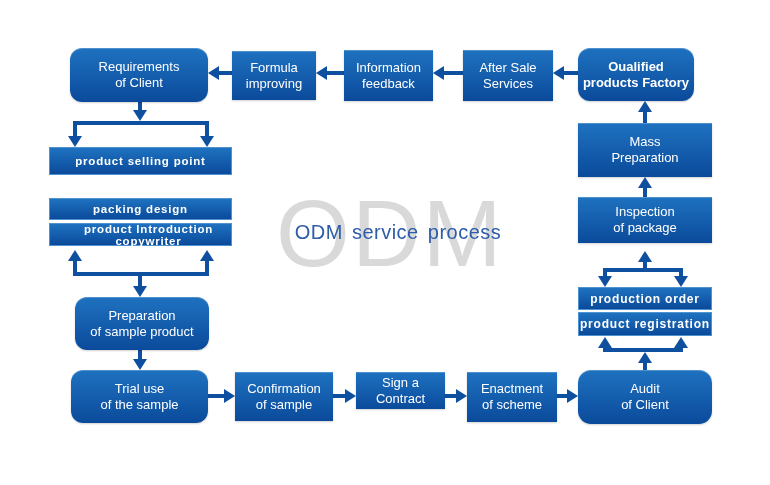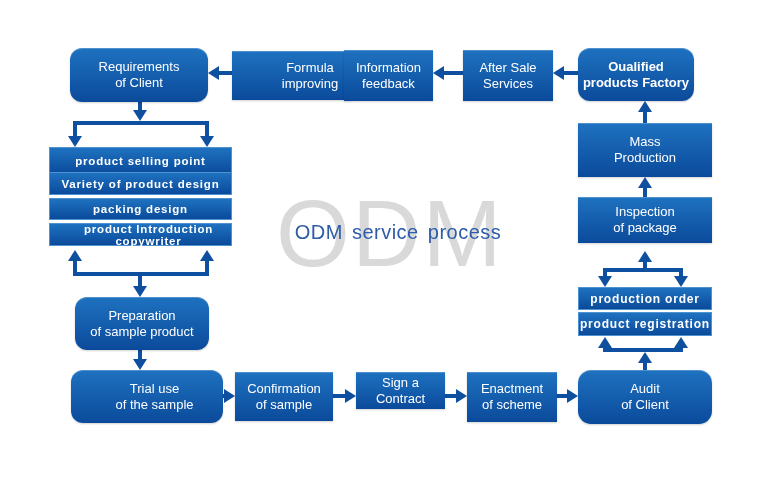--- a/index.html
+++ b/index.html
@@ -54,21 +54,21 @@
 </head>
 <body>
 
 <div id="canvas">
 
   <div id="watermark">ODM</div>
   <div id="main-title">ODM service process</div>
 
   <div class="box rounded z" style="left:70px;top:48px;width:138px;height:54px;">Requirements
 of Client</div>
-  <div class="box z" style="left:232px;top:51px;width:84px;height:49px;padding-left:36px;">Formula
+  <div class="box z" style="left:232px;top:51px;width:84px;height:49px;">Formula
 improving</div>
   <div class="box z" style="left:344px;top:50px;width:89px;height:51px;">Information
 feedback</div>
   <div class="box z" style="left:463px;top:50px;width:90px;height:51px;">After Sale
 Services</div>
   <div class="box rounded z" style="left:578px;top:48px;width:116px;height:53px;font-weight:bold;">Oualified
 products Factory</div>
 
   <div class="hl" style="left:218px;top:71px;width:14px;height:4px;"></div>
   <div class="ah ah-left" style="left:208px;top:66px;"></div>
@@ -81,39 +81,38 @@
 
   <div class="vl" style="left:138px;top:101px;width:4px;height:10px;"></div>
   <div class="ah ah-down" style="left:133px;top:110px;"></div>
   <div class="hl" style="left:73px;top:121px;width:136px;height:4px;"></div>
   <div class="vl" style="left:73px;top:125px;width:4px;height:12px;"></div>
   <div class="ah ah-down" style="left:68px;top:136px;"></div>
   <div class="vl" style="left:205px;top:125px;width:4px;height:12px;"></div>
   <div class="ah ah-down" style="left:200px;top:136px;"></div>
 
   <div class="bar z" style="left:49px;top:147px;width:183px;height:28px;">product selling point</div>
-  <div class="bar z" style="left:49px;top:172px;width:183px;height:23px;">Variety of product design</div>
   <div class="bar z" style="left:49px;top:198px;width:183px;height:22px;">packing design</div>
   <div class="bar z" style="left:49px;top:223px;width:183px;height:23px;padding-left:16px;">product Introduction copywriter</div>
 
   <div class="ah ah-up" style="left:68px;top:250px;"></div>
   <div class="vl" style="left:73px;top:261px;width:4px;height:11px;"></div>
   <div class="ah ah-up" style="left:200px;top:250px;"></div>
   <div class="vl" style="left:205px;top:261px;width:4px;height:11px;"></div>
   <div class="hl" style="left:73px;top:272px;width:136px;height:4px;"></div>
   <div class="vl" style="left:138px;top:276px;width:4px;height:10px;"></div>
   <div class="ah ah-down" style="left:133px;top:286px;"></div>
 
   <div class="box rounded z" style="left:75px;top:297px;width:134px;height:53px;">Preparation
 of sample product</div>
 
   <div class="vl" style="left:138px;top:350px;width:4px;height:9px;"></div>
   <div class="ah ah-down" style="left:133px;top:359px;"></div>
 
-  <div class="box rounded z" style="left:71px;top:370px;width:137px;height:53px;padding-left:15px;">Trial use
+  <div class="box rounded z" style="left:71px;top:370px;width:137px;height:53px;">Trial use
 of the sample</div>
   <div class="box z" style="left:235px;top:372px;width:98px;height:49px;">Confirmation
 of sample</div>
   <div class="box z" style="left:356px;top:372px;width:89px;height:37px;">Sign a
 Contract</div>
   <div class="box z" style="left:467px;top:372px;width:90px;height:50px;">Enactment
 of scheme</div>
   <div class="box rounded z" style="left:578px;top:370px;width:134px;height:54px;border-radius:13px;">Audit
 of Client</div>
 
@@ -139,21 +138,21 @@
   <div class="vl" style="left:603px;top:272px;width:4px;height:4px;"></div>
   <div class="ah ah-down" style="left:598px;top:276px;"></div>
   <div class="vl" style="left:679px;top:272px;width:4px;height:4px;"></div>
   <div class="ah ah-down" style="left:674px;top:276px;"></div>
   <div class="vl" style="left:643px;top:262px;width:4px;height:6px;"></div>
   <div class="ah ah-up" style="left:638px;top:251px;"></div>
 
   <div class="box z" style="left:578px;top:197px;width:134px;height:46px;">Inspection
 of package</div>
   <div class="box z" style="left:578px;top:123px;width:134px;height:54px;">Mass
-Production</div>
+Preparation</div>
 
   <div class="vl" style="left:643px;top:188px;width:4px;height:9px;"></div>
   <div class="ah ah-up" style="left:638px;top:177px;"></div>
 
   <div class="vl" style="left:643px;top:112px;width:4px;height:11px;"></div>
   <div class="ah ah-up" style="left:638px;top:101px;"></div>
 
 </div>
 
 </body></html>

